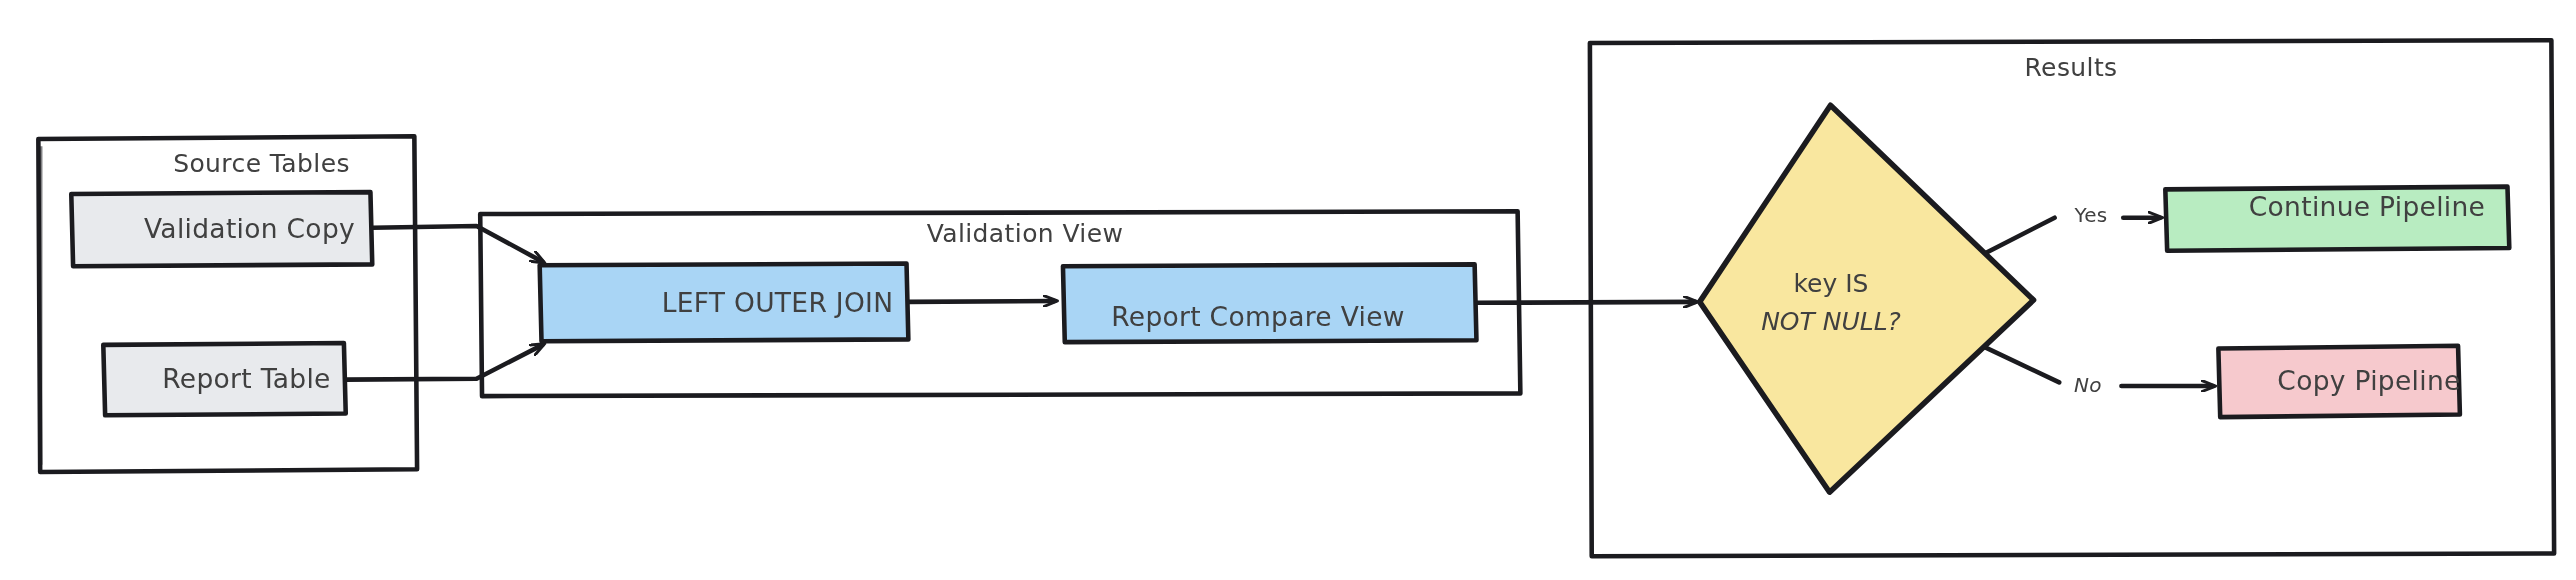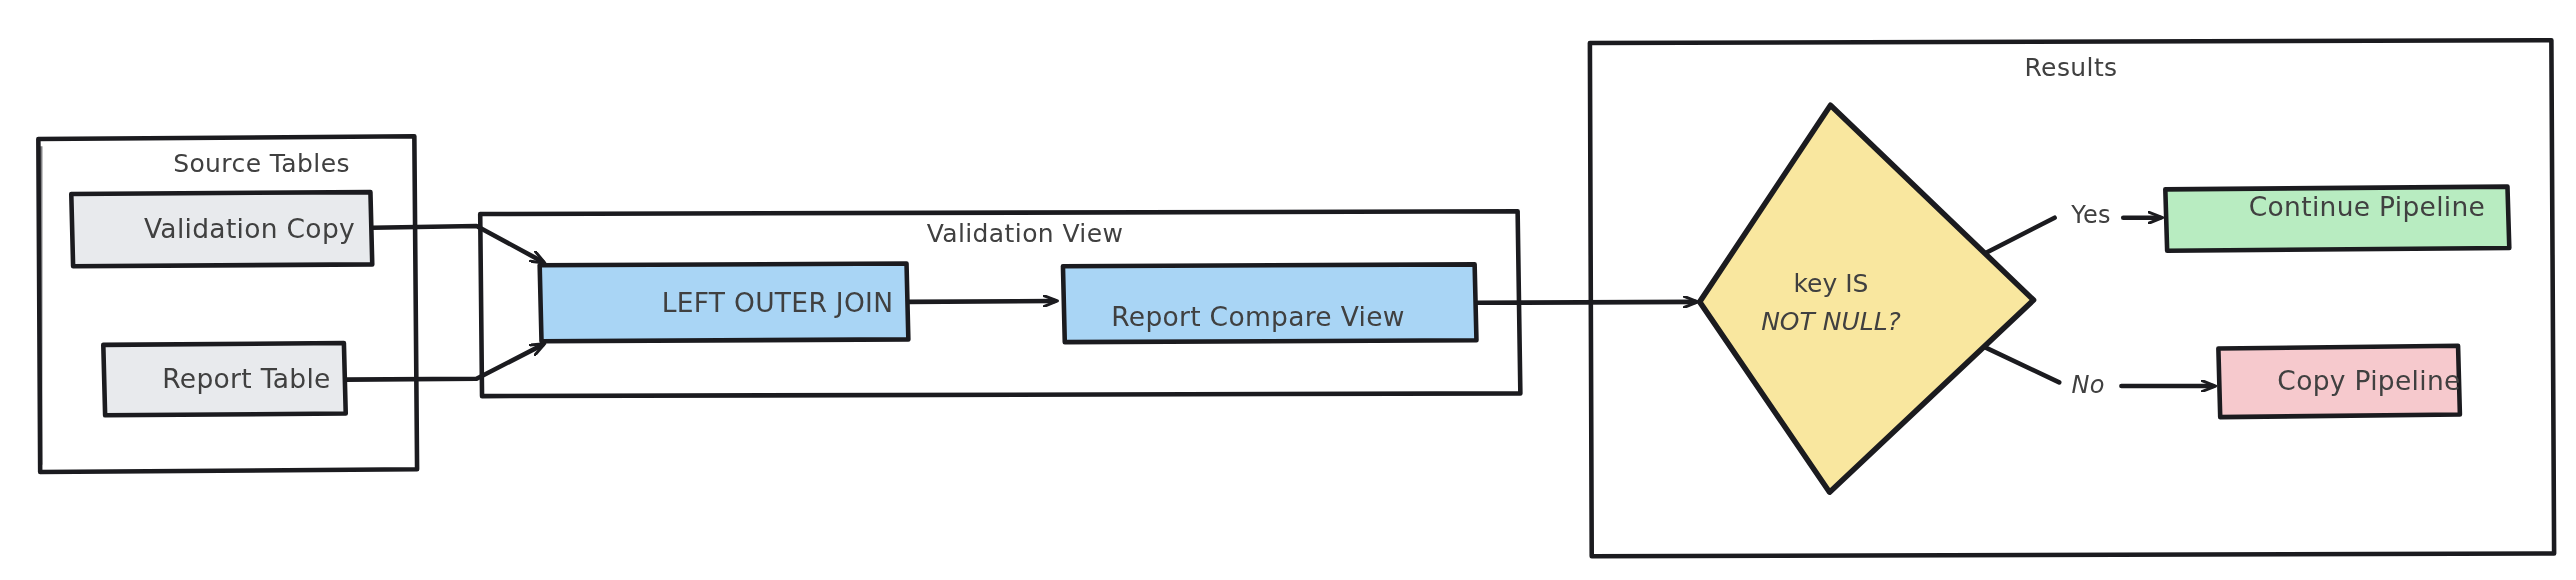--- a/index.html
+++ b/index.html
@@ -37,21 +37,21 @@
   .grouplabel {
     font-size: 25px;
     letter-spacing: 0.4px;
   }
   .nodelabel {
     font-size: 26.5px;
     letter-spacing: 0.3px;
     margin-left: 29px;
   }
   .edgelabel {
-    font-size: 24px;
+    font-size: 20px;
     letter-spacing: 0.3px;
   }
   .diamondlabel {
     font-size: 25px;
     line-height: 1.34;
   }
   .hit {
     position: absolute;
     background: transparent;
   }

